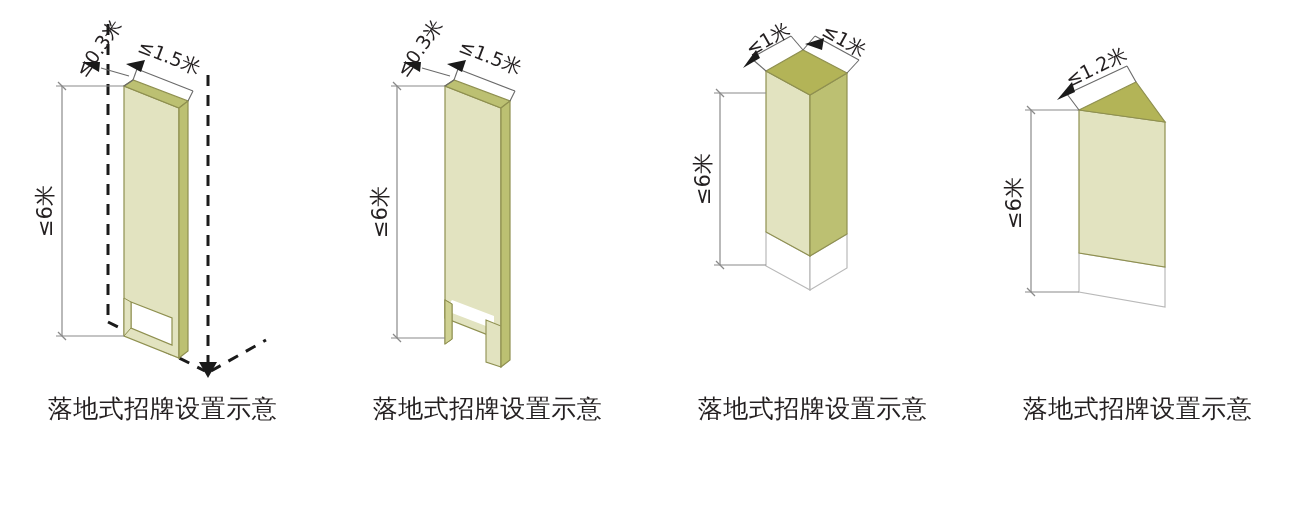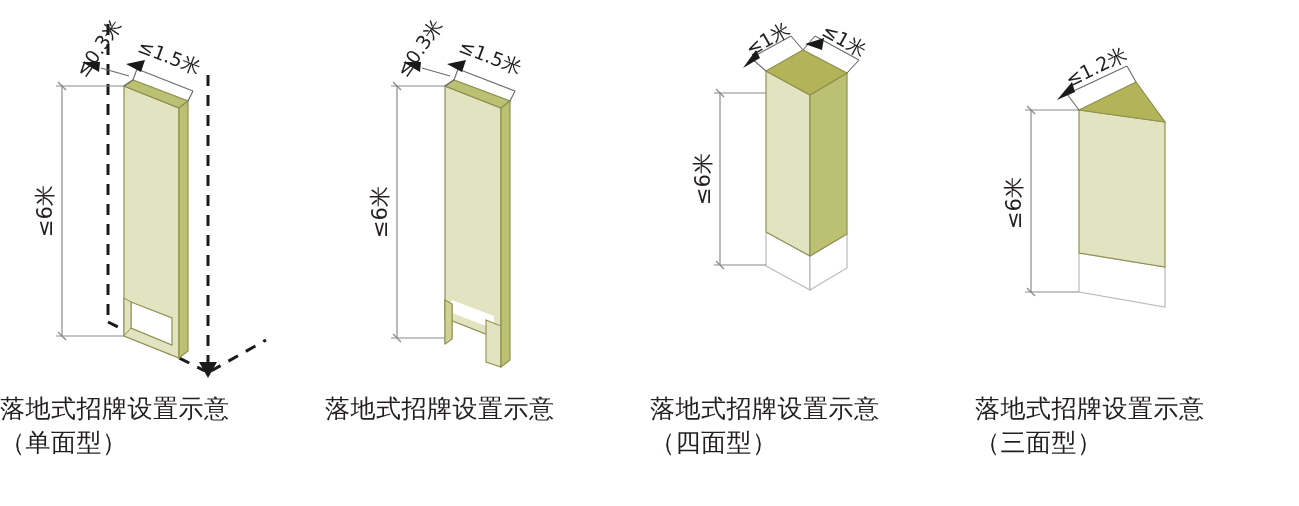--- a/index.html
+++ b/index.html
@@ -15,20 +15,21 @@
   #panel-0{left:0px;}
   #panel-1{left:325px;}
   #panel-2{left:650px;}
   #panel-3{left:975px;}
 
   .figure{position:absolute;left:0;top:0;width:325px;height:390px;}
   .figure svg{display:block;width:325px;height:390px;}
 
   .caption{
     position:absolute;left:0;top:392px;width:325px;
+    text-align:center;
     color:#231f20;
     font-size:25px;
     line-height:34px;
     letter-spacing:0.5px;
     font-family:"DejaVu Sans","Liberation Sans",sans-serif;
   }
   .caption .l1{display:block;}
   .caption .l2{display:block;}
 </style>
 </head>
@@ -88,21 +89,20 @@
           <line x1="188" y1="101" x2="193" y2="91"></line>
         </g>
         <g fill="#1a1a1a">
           <polygon points="126,64 145,60 141,72"></polygon>
         </g>
         <text x="167" y="63" fill="#231f20" font-size="19" font-family="DejaVu Sans, Liberation Sans, sans-serif" text-anchor="middle" transform="rotate(21 167 63)">≤1.5米</text>
       </svg>
     </div>
     <div class="caption">
       <span class="l1">落地式招牌设置示意</span>
-      <span class="l2">（单面型）</span>
     </div>
   </div>
 
   <div class="panel" id="panel-1">
     <div class="figure">
       <svg viewBox="0 0 325 390" xmlns="http://www.w3.org/2000/svg">
         <g>
           <polygon points="120,86 176,108 176,340 120,318" fill="#e2e3c0" stroke="#8f9050" stroke-width="1.2"></polygon>
           <polygon points="127,300 169,316 169,373 161,377 161,326 127,313 127,345 120,340 120,309" fill="#ffffff" stroke="none"></polygon>
 
@@ -190,21 +190,20 @@
           <line x1="197" y1="73" x2="209" y2="60"></line>
         </g>
         <g fill="#1a1a1a">
           <polygon points="155,44 174,38 172,50"></polygon>
         </g>
         <text x="191" y="46" fill="#231f20" font-size="19" font-family="DejaVu Sans, Liberation Sans, sans-serif" text-anchor="middle" transform="rotate(29 191 46)">≤1米</text>
       </svg>
     </div>
     <div class="caption">
       <span class="l1">落地式招牌设置示意</span>
-      <span class="l2">（四面型）</span>
     </div>
   </div>
 
   <div class="panel" id="panel-3">
     <div class="figure">
       <svg viewBox="0 0 325 390" xmlns="http://www.w3.org/2000/svg">
         <g>
 
           <polygon points="104,253 190,267 190,307 104,292" fill="#ffffff" stroke="#b9b9b9" stroke-width="1.2"></polygon>
 
@@ -228,17 +227,16 @@
           <line x1="161" y1="82" x2="152" y2="66"></line>
         </g>
         <g fill="#1a1a1a">
           <polygon points="82,100 100,92 97,82"></polygon>
         </g>
         <text x="124" y="73" fill="#231f20" font-size="19" font-family="DejaVu Sans, Liberation Sans, sans-serif" text-anchor="middle" transform="rotate(-26 124 73)">≤1.2米</text>
       </svg>
     </div>
     <div class="caption">
       <span class="l1">落地式招牌设置示意</span>
-      <span class="l2">（三面型）</span>
     </div>
   </div>
 
 </div>
 
 </body></html>

